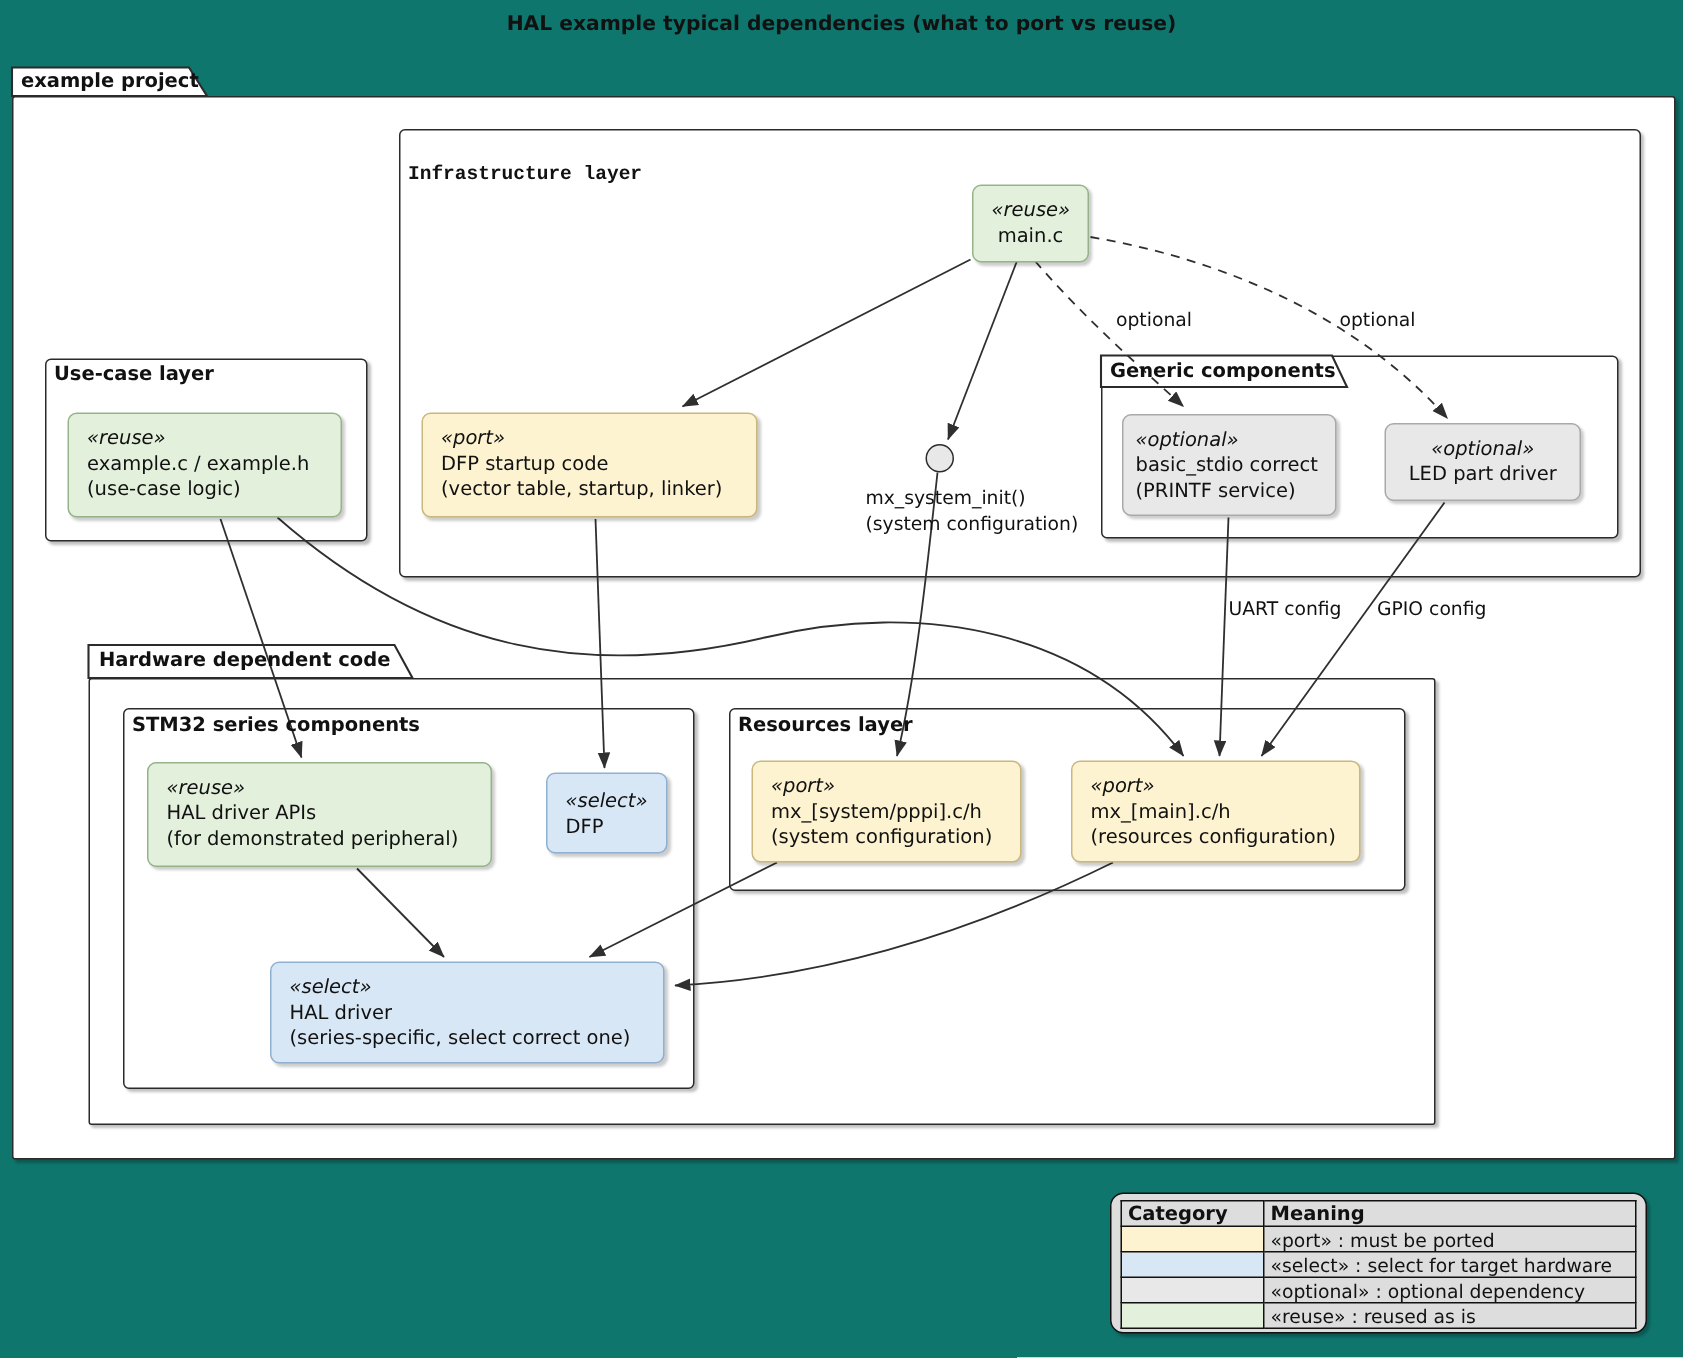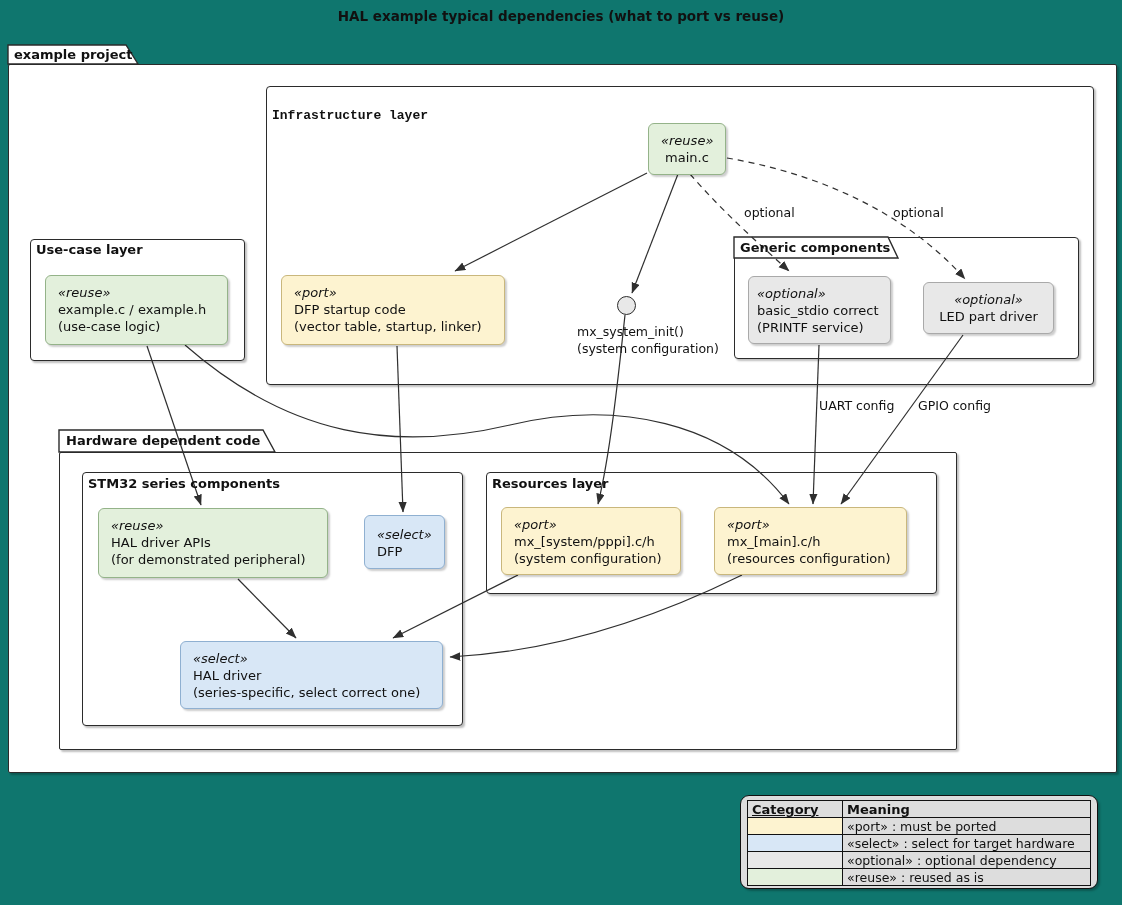--- a/index.html
+++ b/index.html
@@ -26,21 +26,21 @@
   .elabel{position:absolute;font-size:12.5px;line-height:17px;white-space:nowrap;z-index:5;}
   svg.edges{position:absolute;left:0;top:0;z-index:3;}
   svg.tabs{position:absolute;left:0;top:0;z-index:2;}
   
   .legend{position:absolute;left:740px;top:795px;width:356px;height:92px;background:#ddd;
           border:1.6px solid #111;border-radius:9px;z-index:6;box-shadow:2px 2px 2px rgba(0,0,0,0.25);}
   .legend table{position:absolute;left:6px;top:4px;width:344px;border-collapse:collapse;
                 font-size:12.5px;}
   .legend th,.legend td{border:1.4px solid #111;padding:0 4px;height:16px;text-align:left;}
   .legend th{font-size:13px;}
-  .legend .cat{width:86px;text-decoration:underline;}
+  .legend .cat{width:86px;}
 </style>
 </head>
 <body>
 
 <div class="canvas">
 
   <div class="title">HAL example typical dependencies (what to port vs reuse)</div>
 
   <div class="frame" style="left:8px;top:64px;width:1107px;height:707px;border-radius:2px;"></div>
   <div class="frame" style="left:266px;top:86px;width:826px;height:297px;"></div>

